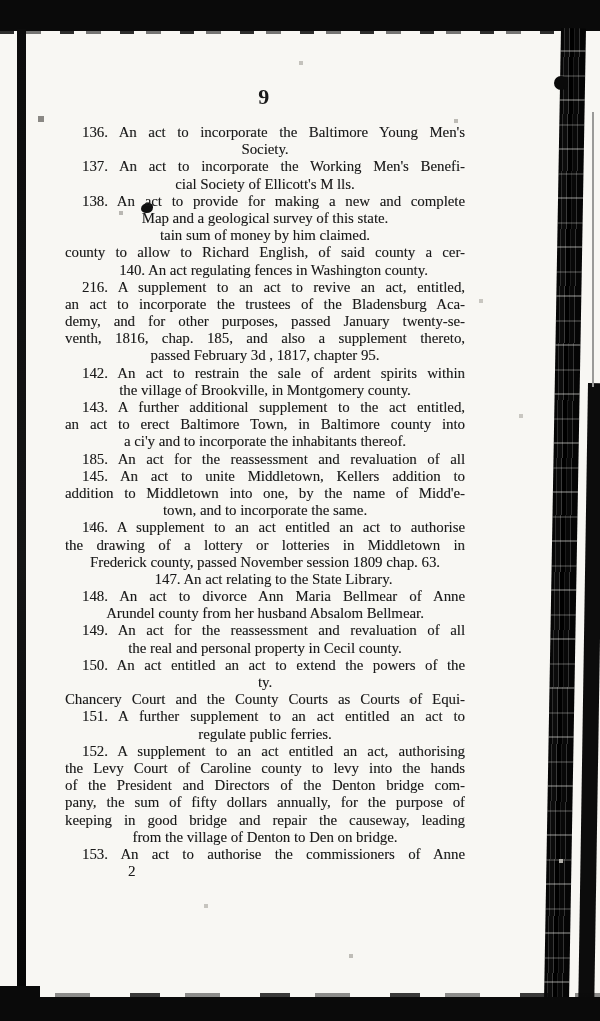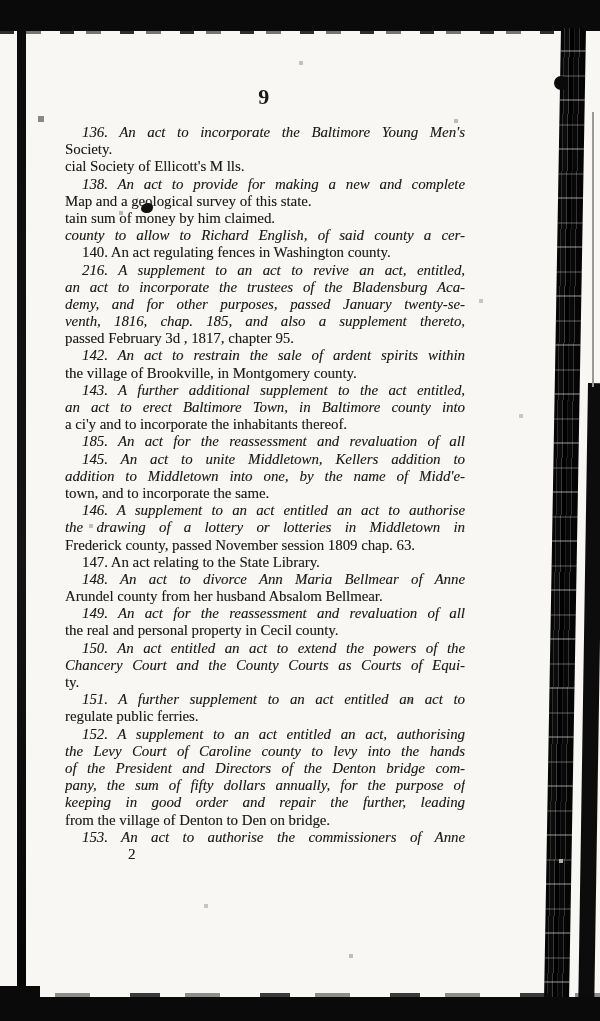--- a/index.html
+++ b/index.html
@@ -84,23 +84,23 @@
   .page-number {
     position:absolute; left:65px; top:84px; width:398px;
     text-align:center; font-size:22px; font-weight:bold;
     letter-spacing:.5px;
   }
   .text-block {
     position:absolute; left:65px; top:124px; width:400px;
     font-size:14.8px; line-height:17.2px;
     text-shadow:.3px .3px 0 rgba(20,20,20,.35);
   }
-  .line { max-height:17.2px; overflow:hidden; text-align:left; }
+  .line { max-height:17.2px; overflow:hidden; text-align:center; }
   .line.indent { text-indent:17px; }
-  .line.j { text-align:justify;font-style:italic; }
+  .line.j { text-align:justify; }
   .line.j::after { content:""; display:inline-block; width:100%; height:0; }
   .signature-mark {
     padding-left:63px; font-size:15px; line-height:17.2px;
     text-shadow:.3px .3px 0 rgba(20,20,20,.35);
   }
 </style>
 </head>
 <body>
 
 <div class="scan">
@@ -114,20 +114,21 @@
   <div class="ink-dot"></div>
   <div class="ink-blot"></div>
   <div class="specks"></div>
 
   <div class="page-number">9</div>
 
   <div class="text-block" id="text-block">
 
   <div class="line j indent">136. An act to incorporate the Baltimore Young Men's</div>
       <div class="line">Society.</div>
+      <div class="line j indent">137. An act to incorporate the Working Men's Benefi-</div>
       <div class="line">cial Society of Ellicott's M lls.</div>
       <div class="line j indent">138. An act to provide for making a new and complete</div>
       <div class="line">Map and a geological survey of this state.</div>
       <div class="line">tain sum of money by him claimed.</div>
       <div class="line j">county to allow to Richard English, of said county a cer-</div>
       <div class="line indent">140. An act regulating fences in Washington county.</div>
       <div class="line j indent">216. A supplement to an act to revive an act, entitled,</div>
       <div class="line j">an act to incorporate the trustees of the Bladensburg Aca-</div>
       <div class="line j">demy, and for other purposes, passed January twenty-se-</div>
       <div class="line j">venth, 1816, chap. 185, and also a supplement thereto,</div>
@@ -143,26 +144,26 @@
       <div class="line">town, and to incorporate the same.</div>
       <div class="line j indent">146. A supplement to an act entitled an act to authorise</div>
       <div class="line j">the drawing of a lottery or lotteries in Middletown in</div>
       <div class="line">Frederick county, passed November session 1809 chap. 63.</div>
       <div class="line indent">147. An act relating to the State Library.</div>
       <div class="line j indent">148. An act to divorce Ann Maria Bellmear of Anne</div>
       <div class="line">Arundel county from her husband Absalom Bellmear.</div>
       <div class="line j indent">149. An act for the reassessment and revaluation of all</div>
       <div class="line">the real and personal property in Cecil county.</div>
       <div class="line j indent">150. An act entitled an act to extend the powers of the</div>
+      <div class="line">ty.</div>
       <div class="line j">Chancery Court and the County Courts as Courts of Equi-</div>
-      <div class="line">ty.</div>
       <div class="line j indent">151. A further supplement to an act entitled an act to</div>
       <div class="line">regulate public ferries.</div>
       <div class="line j indent">152. A supplement to an act entitled an act, authorising</div>
       <div class="line j">the Levy Court of Caroline county to levy into the hands</div>
       <div class="line j">of the President and Directors of the Denton bridge com-</div>
       <div class="line j">pany, the sum of fifty dollars annually, for the purpose of</div>
-      <div class="line j">keeping in good order and repair the further, leading</div>
+      <div class="line j">keeping in good bridge and repair the causeway, leading</div>
       <div class="line">from the village of Denton to Den on bridge.</div>
       <div class="line j indent">153. An act to authorise the commissioners of Anne</div>
       <div class="signature-mark">2</div>
     </div>
 </div>
 
 </body></html>

